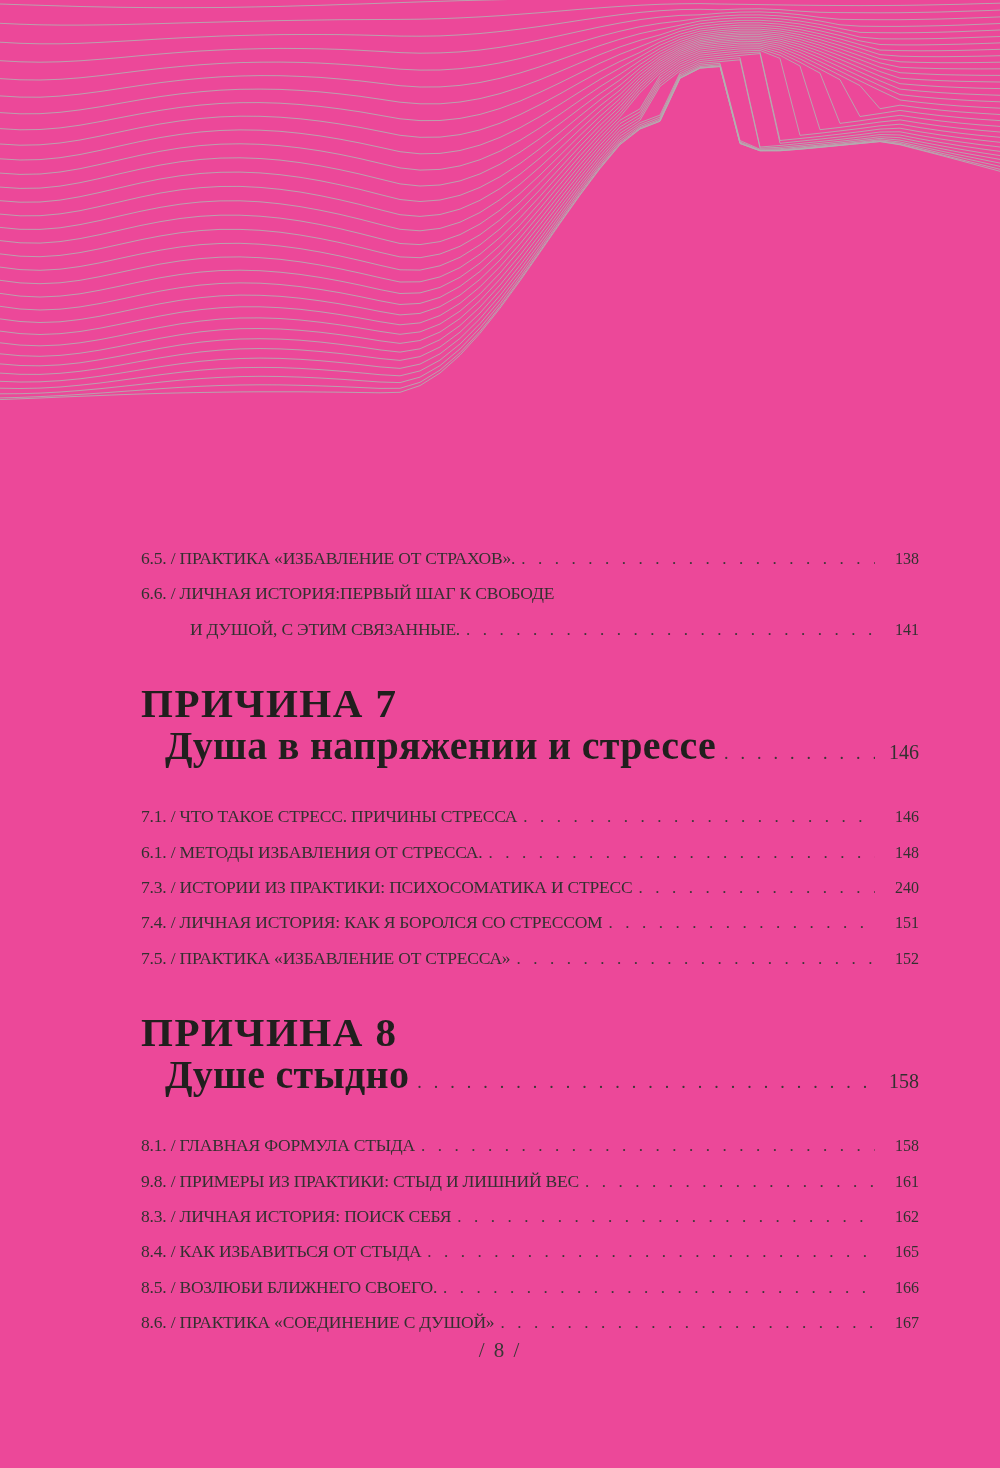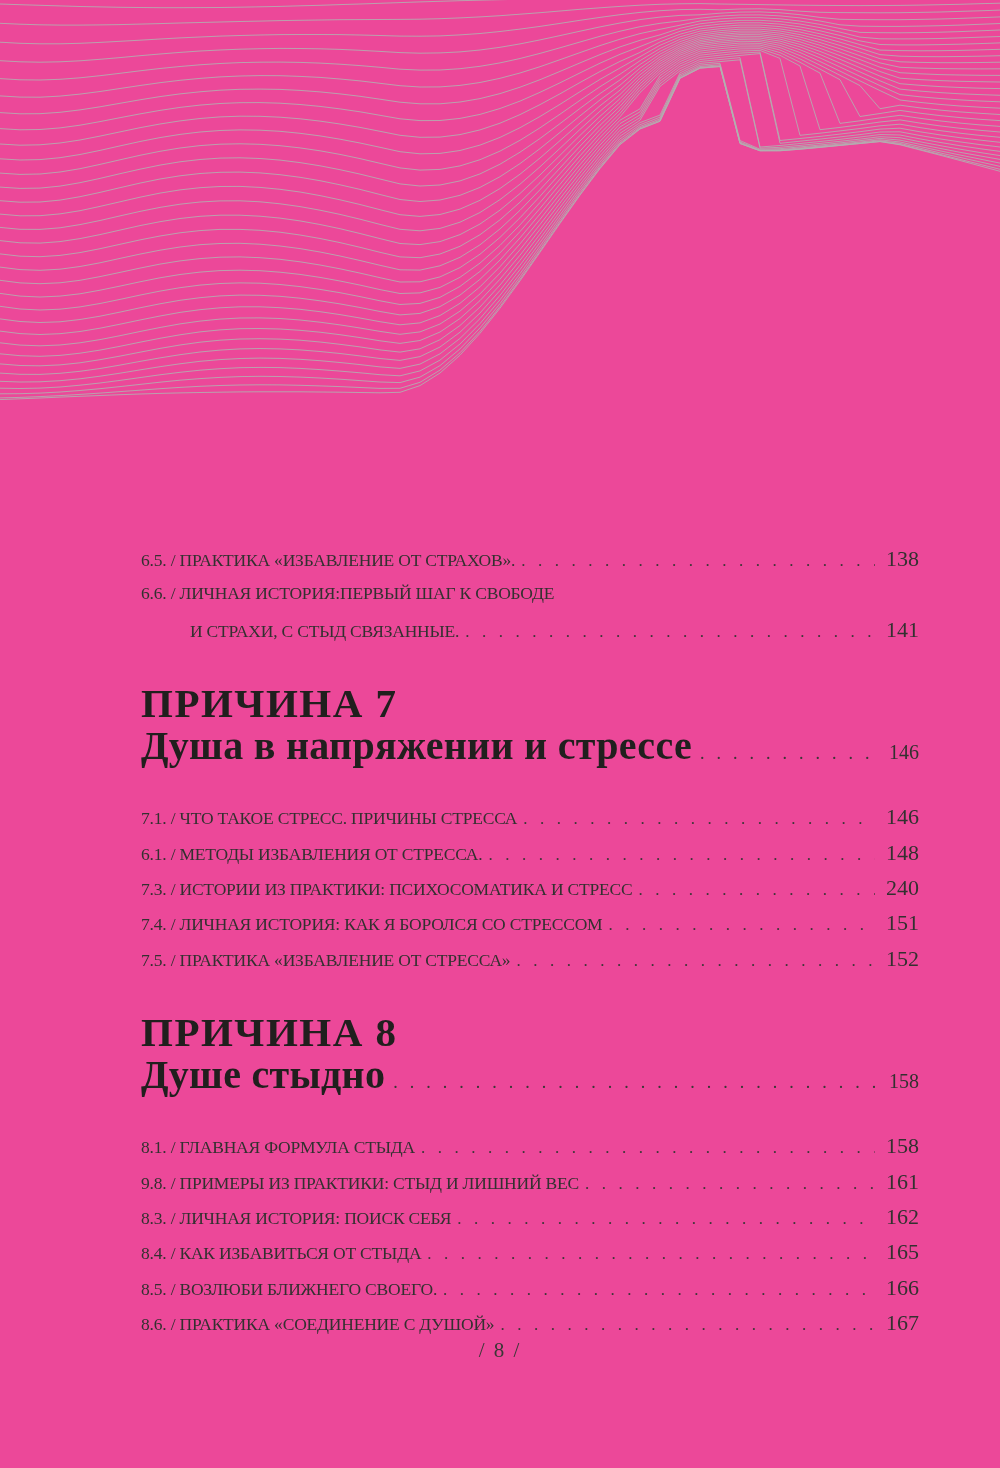--- a/index.html
+++ b/index.html
@@ -30,33 +30,33 @@
   .indent { padding-left:49px; }
   .dots {
     flex:1 1 0; min-width:0;
     overflow:hidden; white-space:nowrap;
     letter-spacing:12.5px;
     padding-left:6px;
     font-size:17px;
     color:#3a3836;
   }
   .pg {
-    font-size:22px; letter-spacing:0;
+    font-size:16px; letter-spacing:0;
     min-width:44px; text-align:right;
     color:#333130;
   }
   .section { margin-top:36px; }
   .kicker {
     font-size:41px; font-weight:bold;
     letter-spacing:1.5px; line-height:40px;
     color:#211f1e; white-space:nowrap;
   }
   .title-row {
     display:flex; align-items:baseline;
-    line-height:46px; height:46px;
+    line-height:46px; height:46px;margin-left:24px;
   }
   .title-row .ttl {
     font-size:40px; font-weight:bold;
     letter-spacing:0.3px; color:#211f1e;
     white-space:nowrap;
   }
   .title-row .dots { font-size:18px; letter-spacing:12px; padding-left:8px; }
   .title-row .pg { font-size:20px; }
   .entries { margin-top:30px; }
   .footer {
@@ -114,21 +114,21 @@
 
     <div class="toc-entry">
       <span class="lbl">6.5. / ПРАКТИКА «ИЗБАВЛЕНИЕ ОТ СТРАХОВ».</span>
       <span class="dots">........................................................................................................................</span>
       <span class="pg">138</span>
     </div>
     <div class="toc-entry">
       <span class="lbl">6.6. / ЛИЧНАЯ ИСТОРИЯ:ПЕРВЫЙ ШАГ К СВОБОДЕ</span>
     </div>
     <div class="toc-entry">
-      <span class="lbl indent">И СТРАХИ, С СТЫД СВЯЗАННЫЕ.</span>
+      <span class="lbl indent">И ДУШОЙ, С ЭТИМ СВЯЗАННЫЕ.</span>
       <span class="dots">........................................................................................................................</span>
       <span class="pg">141</span>
     </div>
 
     <div class="section">
       <div class="kicker">ПРИЧИНА 7</div>
       <div class="title-row">
         <span class="ttl">Душа в напряжении и стрессе</span>
         <span class="dots">........................................................................................................................</span>
         <span class="pg">146</span>

